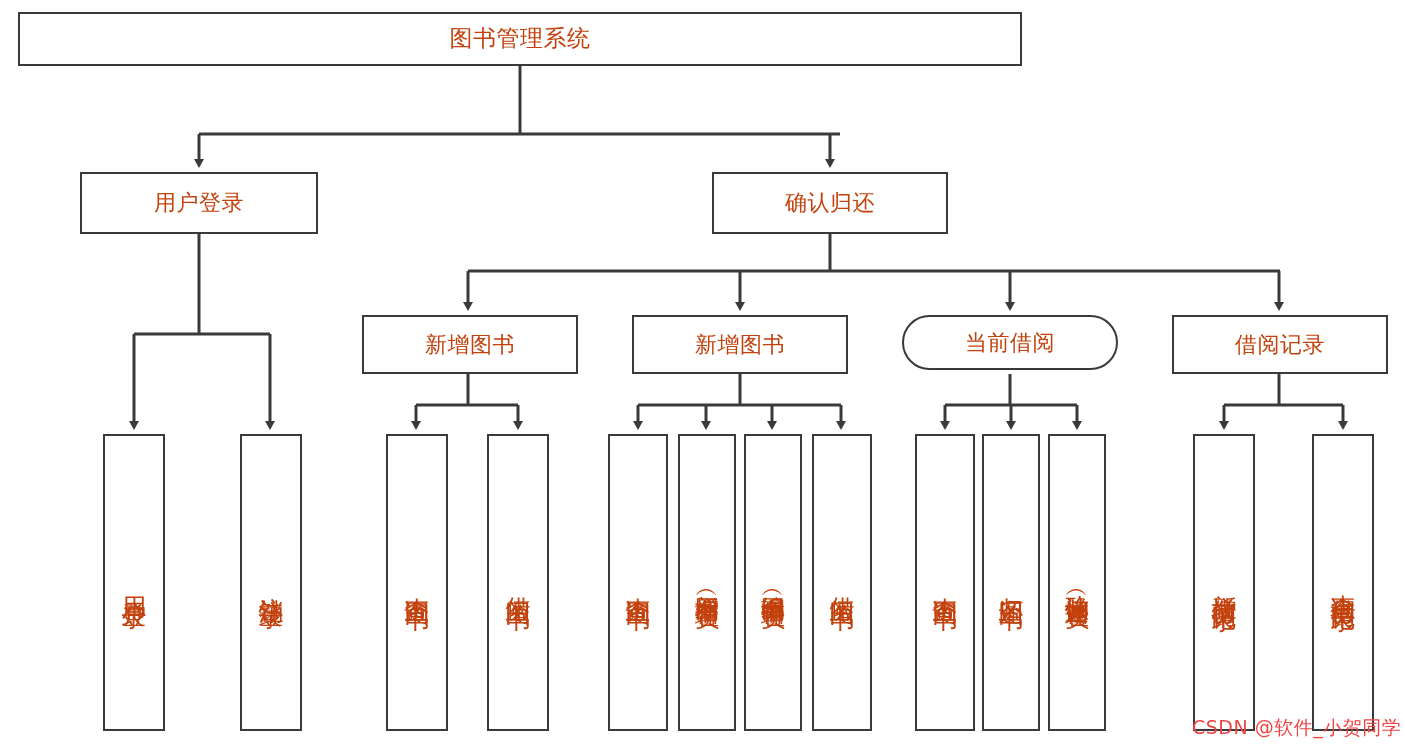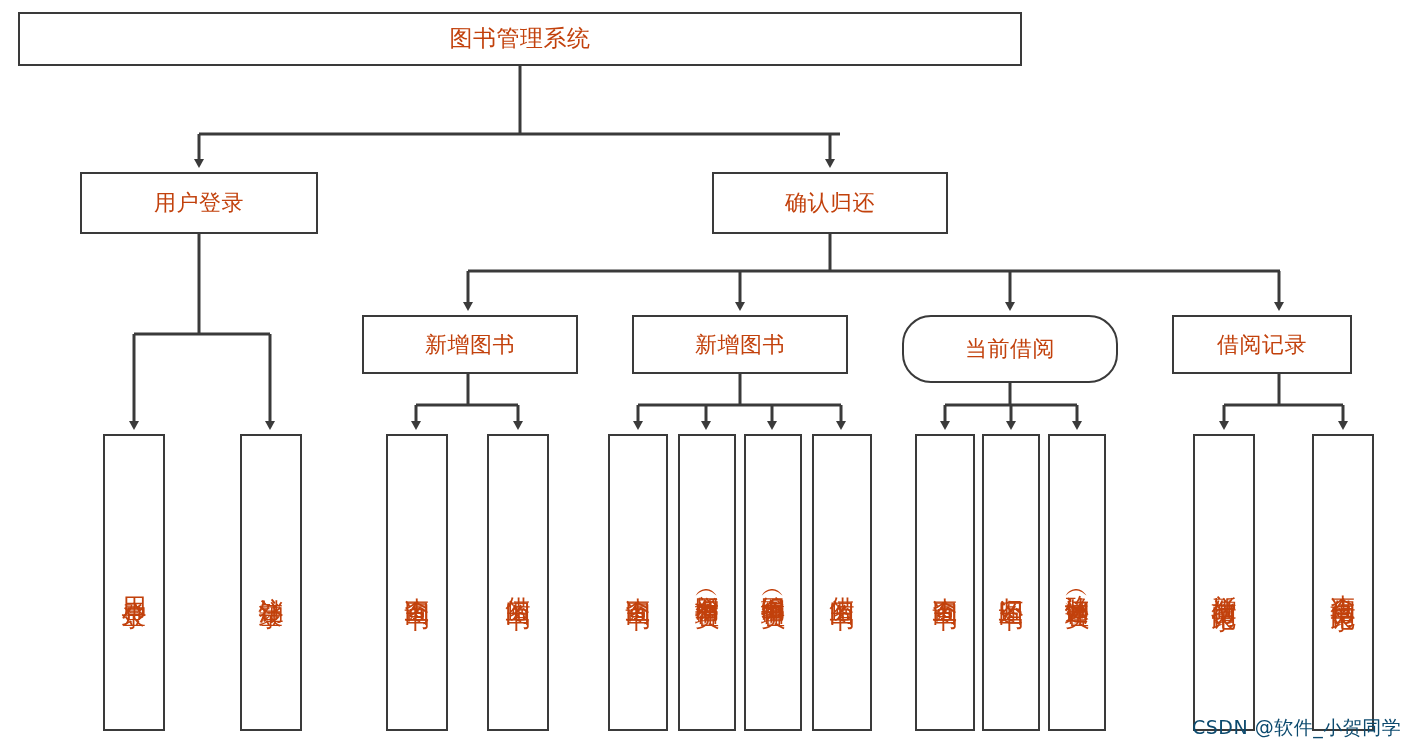--- a/index.html
+++ b/index.html
@@ -59,21 +59,21 @@
   }
   .node.vert.tall .label {
     font-size: 24px;
     letter-spacing: 1.5px;
   }
   .node.root .label {
     font-size: 23px;
   }
   .watermark {
     position: absolute;
-    color: #0c4a6e;
+    color: #ef4444;
     font-size: 19px;
     white-space: nowrap;
     letter-spacing: 0.5px;
   }
 </style>
 </head>
 <body>
 
 <div id="diagram-root">
 
@@ -137,24 +137,24 @@
   <div class="node horiz" style="left:712px; top:172px; width:236px; height:62px;">
     <span class="label">确认归还</span>
   </div>
 
   <div class="node horiz" style="left:362px; top:315px; width:216px; height:59px;">
     <span class="label">新增图书</span>
   </div>
   <div class="node horiz" style="left:632px; top:315px; width:216px; height:59px;">
     <span class="label">新增图书</span>
   </div>
-  <div class="node horiz" style="left:902px; top:315px; width:216px; height:68px;border-radius:29px;">
+  <div class="node horiz" style="left:902px; top:315px; width:216px; height:55px;border-radius:29px;">
     <span class="label">当前借阅</span>
   </div>
-  <div class="node horiz" style="left:1172px; top:315px; width:180px; height:59px;">
+  <div class="node horiz" style="left:1172px; top:315px; width:216px; height:59px;">
     <span class="label">借阅记录</span>
   </div>
 
   <div class="node vert" style="left:103px; top:434px; width:62px; height:297px;">
     <span class="label">用户登录</span>
   </div>
   <div class="node vert" style="left:240px; top:434px; width:62px; height:297px;">
     <span class="label">注销登录</span>
   </div>
 

